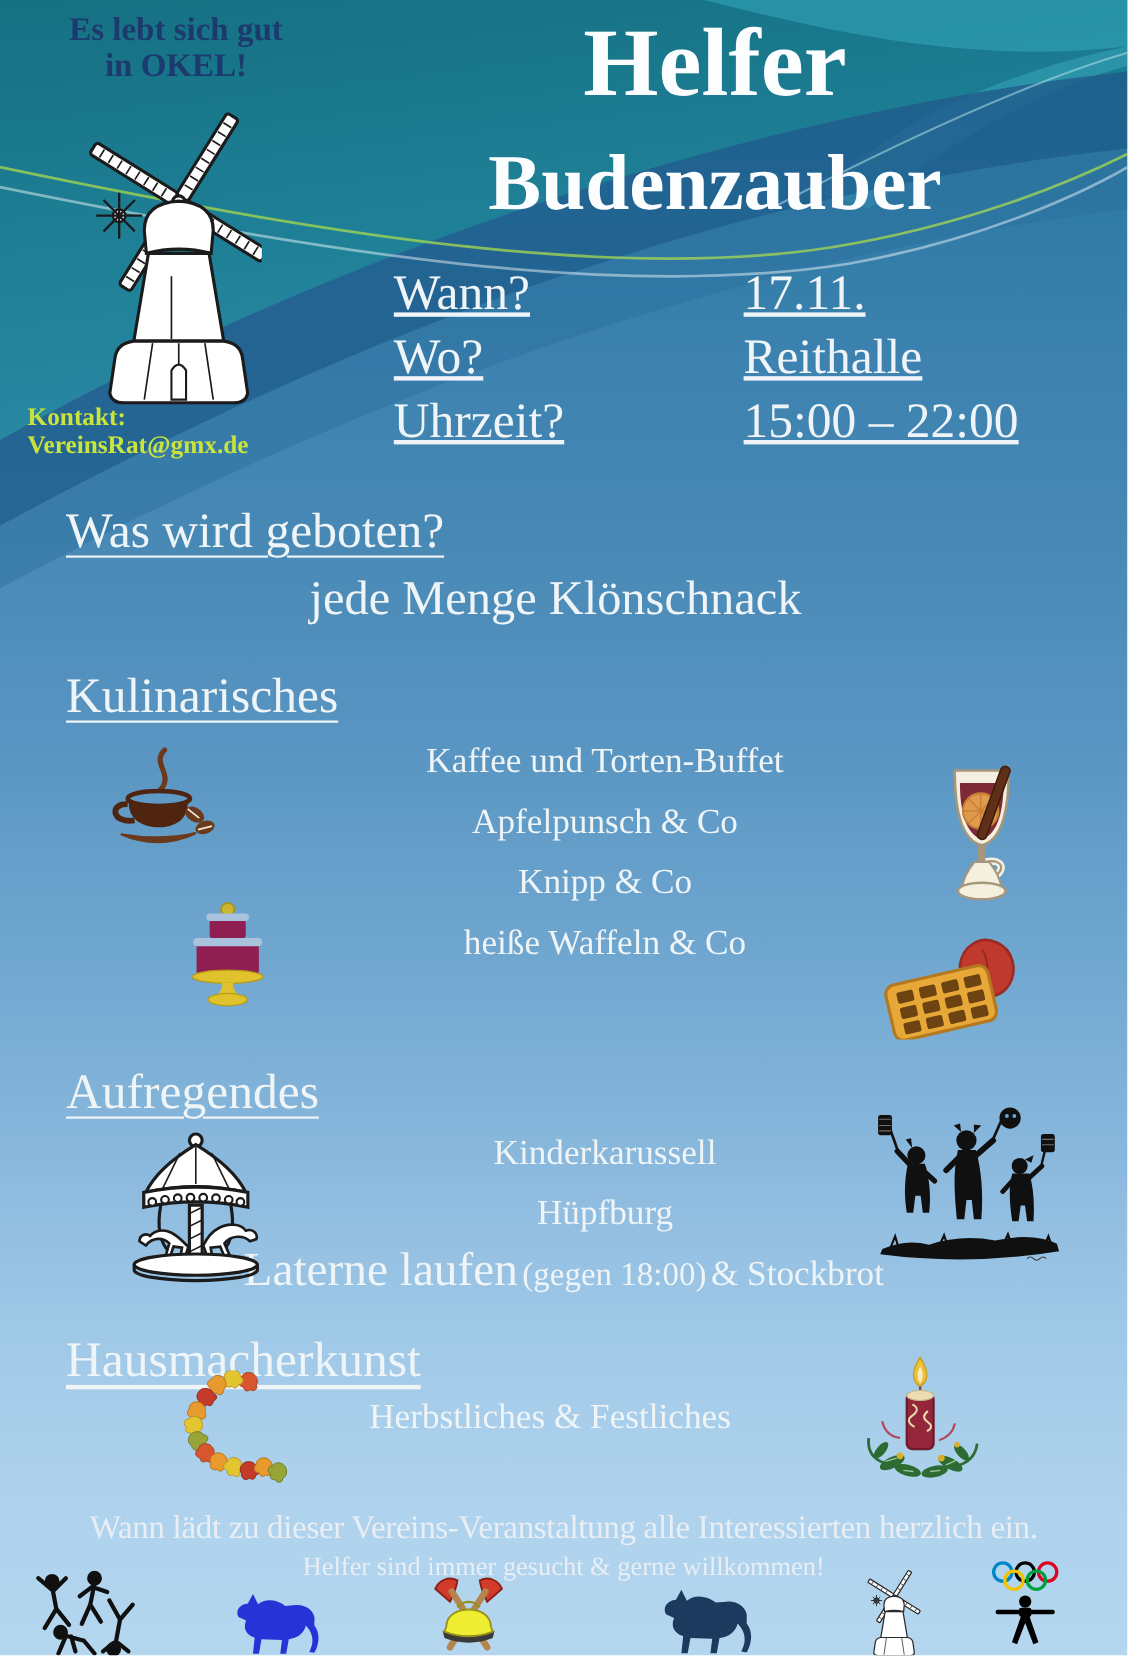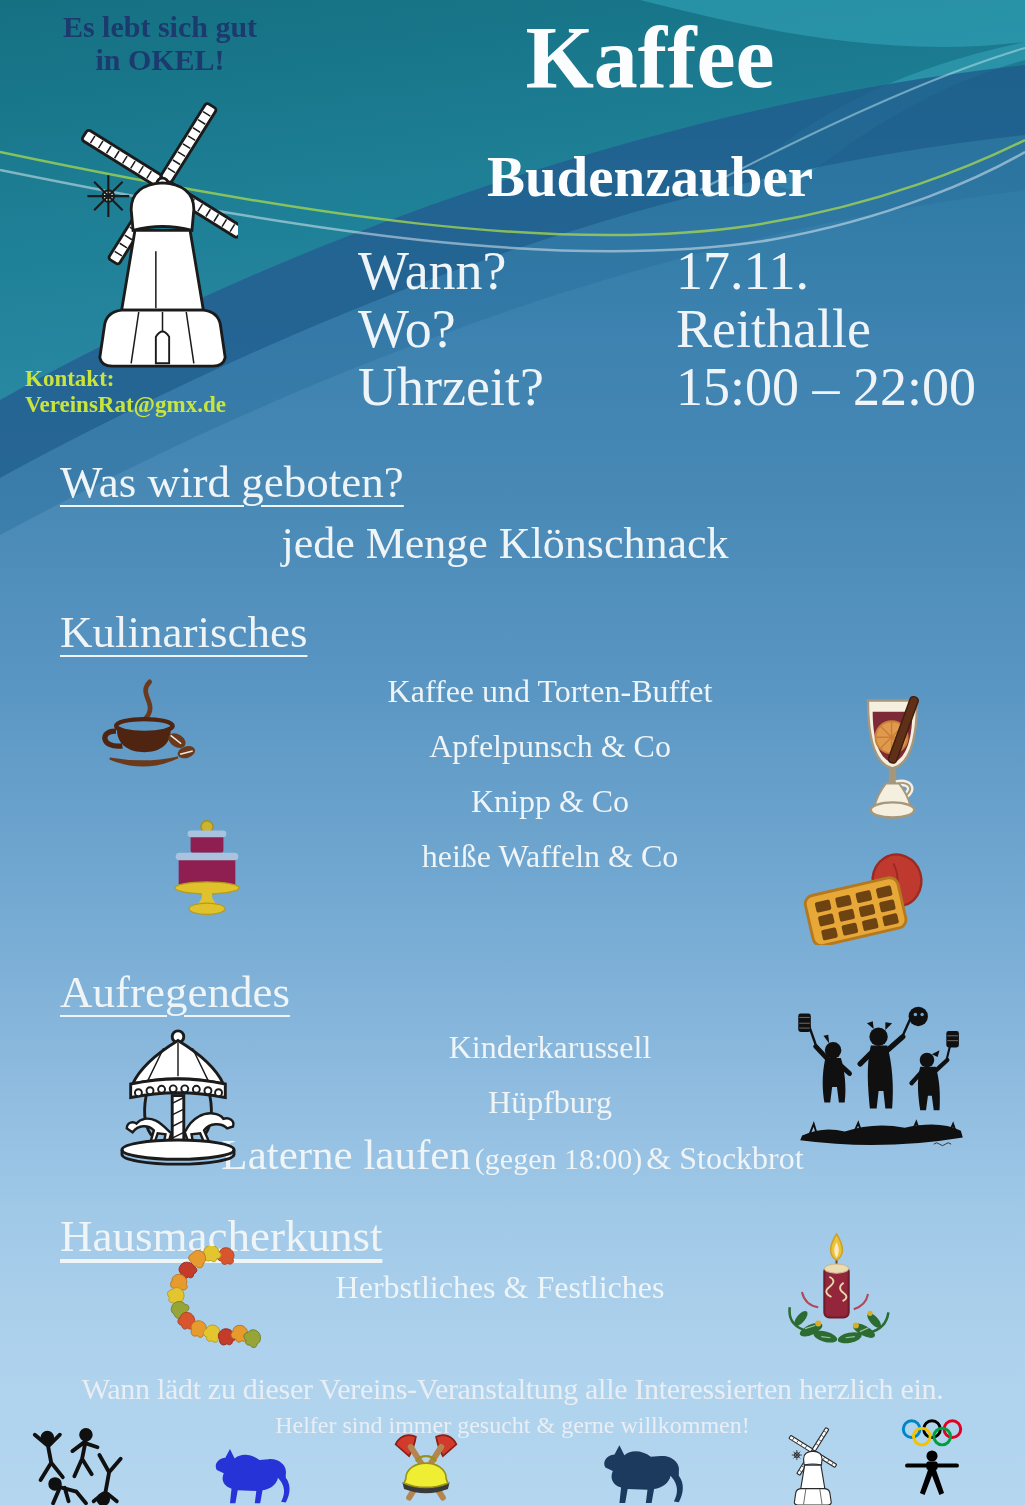--- a/index.html
+++ b/index.html
@@ -14,23 +14,23 @@
 
   .tagline { left:30px; top:10px; width:260px; text-align:center; color:#1c3a6e;
     font-weight:bold; font-size:30px; line-height:1.1; }
   .windmill-big { left:68px; top:84px; }
   .contact { left:25px; top:366px; width:270px; text-align:left; color:#c9e43c;
     font-weight:bold; font-size:23px; line-height:1.15; }
 
   .title { left:280px; top:14px; width:740px; text-align:center; color:#fcfdfe;
     font-weight:bold; }
   .title-l1 { font-size:88px; line-height:1; }
-  .title-l2 { font-size:57px; line-height:1; margin-top:46px; }
-
-  .qa { left:358px; top:240px; color:#eef4f7; font-size:54px; }
+  .title-l2 { font-size:72px; line-height:1; margin-top:28px; }
+
+  .qa { left:358px; top:240px; color:#eef4f7; font-size:45px;text-decoration:underline; }
   .qa-row { display:flex; height:58px; align-items:baseline; }
   .qa-label { width:318px; }
   .qa-value { }
   .heading { position:absolute; left:60px; color:#eff4f7; font-size:45px;
     text-decoration:underline; text-decoration-thickness:2px; text-underline-offset:8px;text-align:right; }
   .centered-col { position:absolute; text-align:center; color:#eff4f7; font-size:32px; }
   .item-line { height:55px; line-height:55px; white-space:nowrap; }
 
   .intro-heading { top:456px; }
   .intro-sub { left:0; top:518px; width:1010px; font-size:44px; }
@@ -128,21 +128,21 @@
       <path d="M88,266 q7,-11 14,0 v28 h-14 z" stroke-width="2"></path>
     </g>
   </svg>
 
   <div class="abs contact">
     <div>Kontakt:</div>
     <div>VereinsRat@gmx.de</div>
   </div>
 
   <div class="abs title">
-    <div class="title-l1">Kaffee</div>
+    <div class="title-l1">Helfer</div>
     <div class="title-l2">Budenzauber</div>
   </div>
 
   <div class="abs qa">
     <div class="qa-row">
       <div class="qa-label">Wann?</div>
       <div class="qa-value">17.11.</div>
     </div>
     <div class="qa-row">
       <div class="qa-label">Wo?</div>

